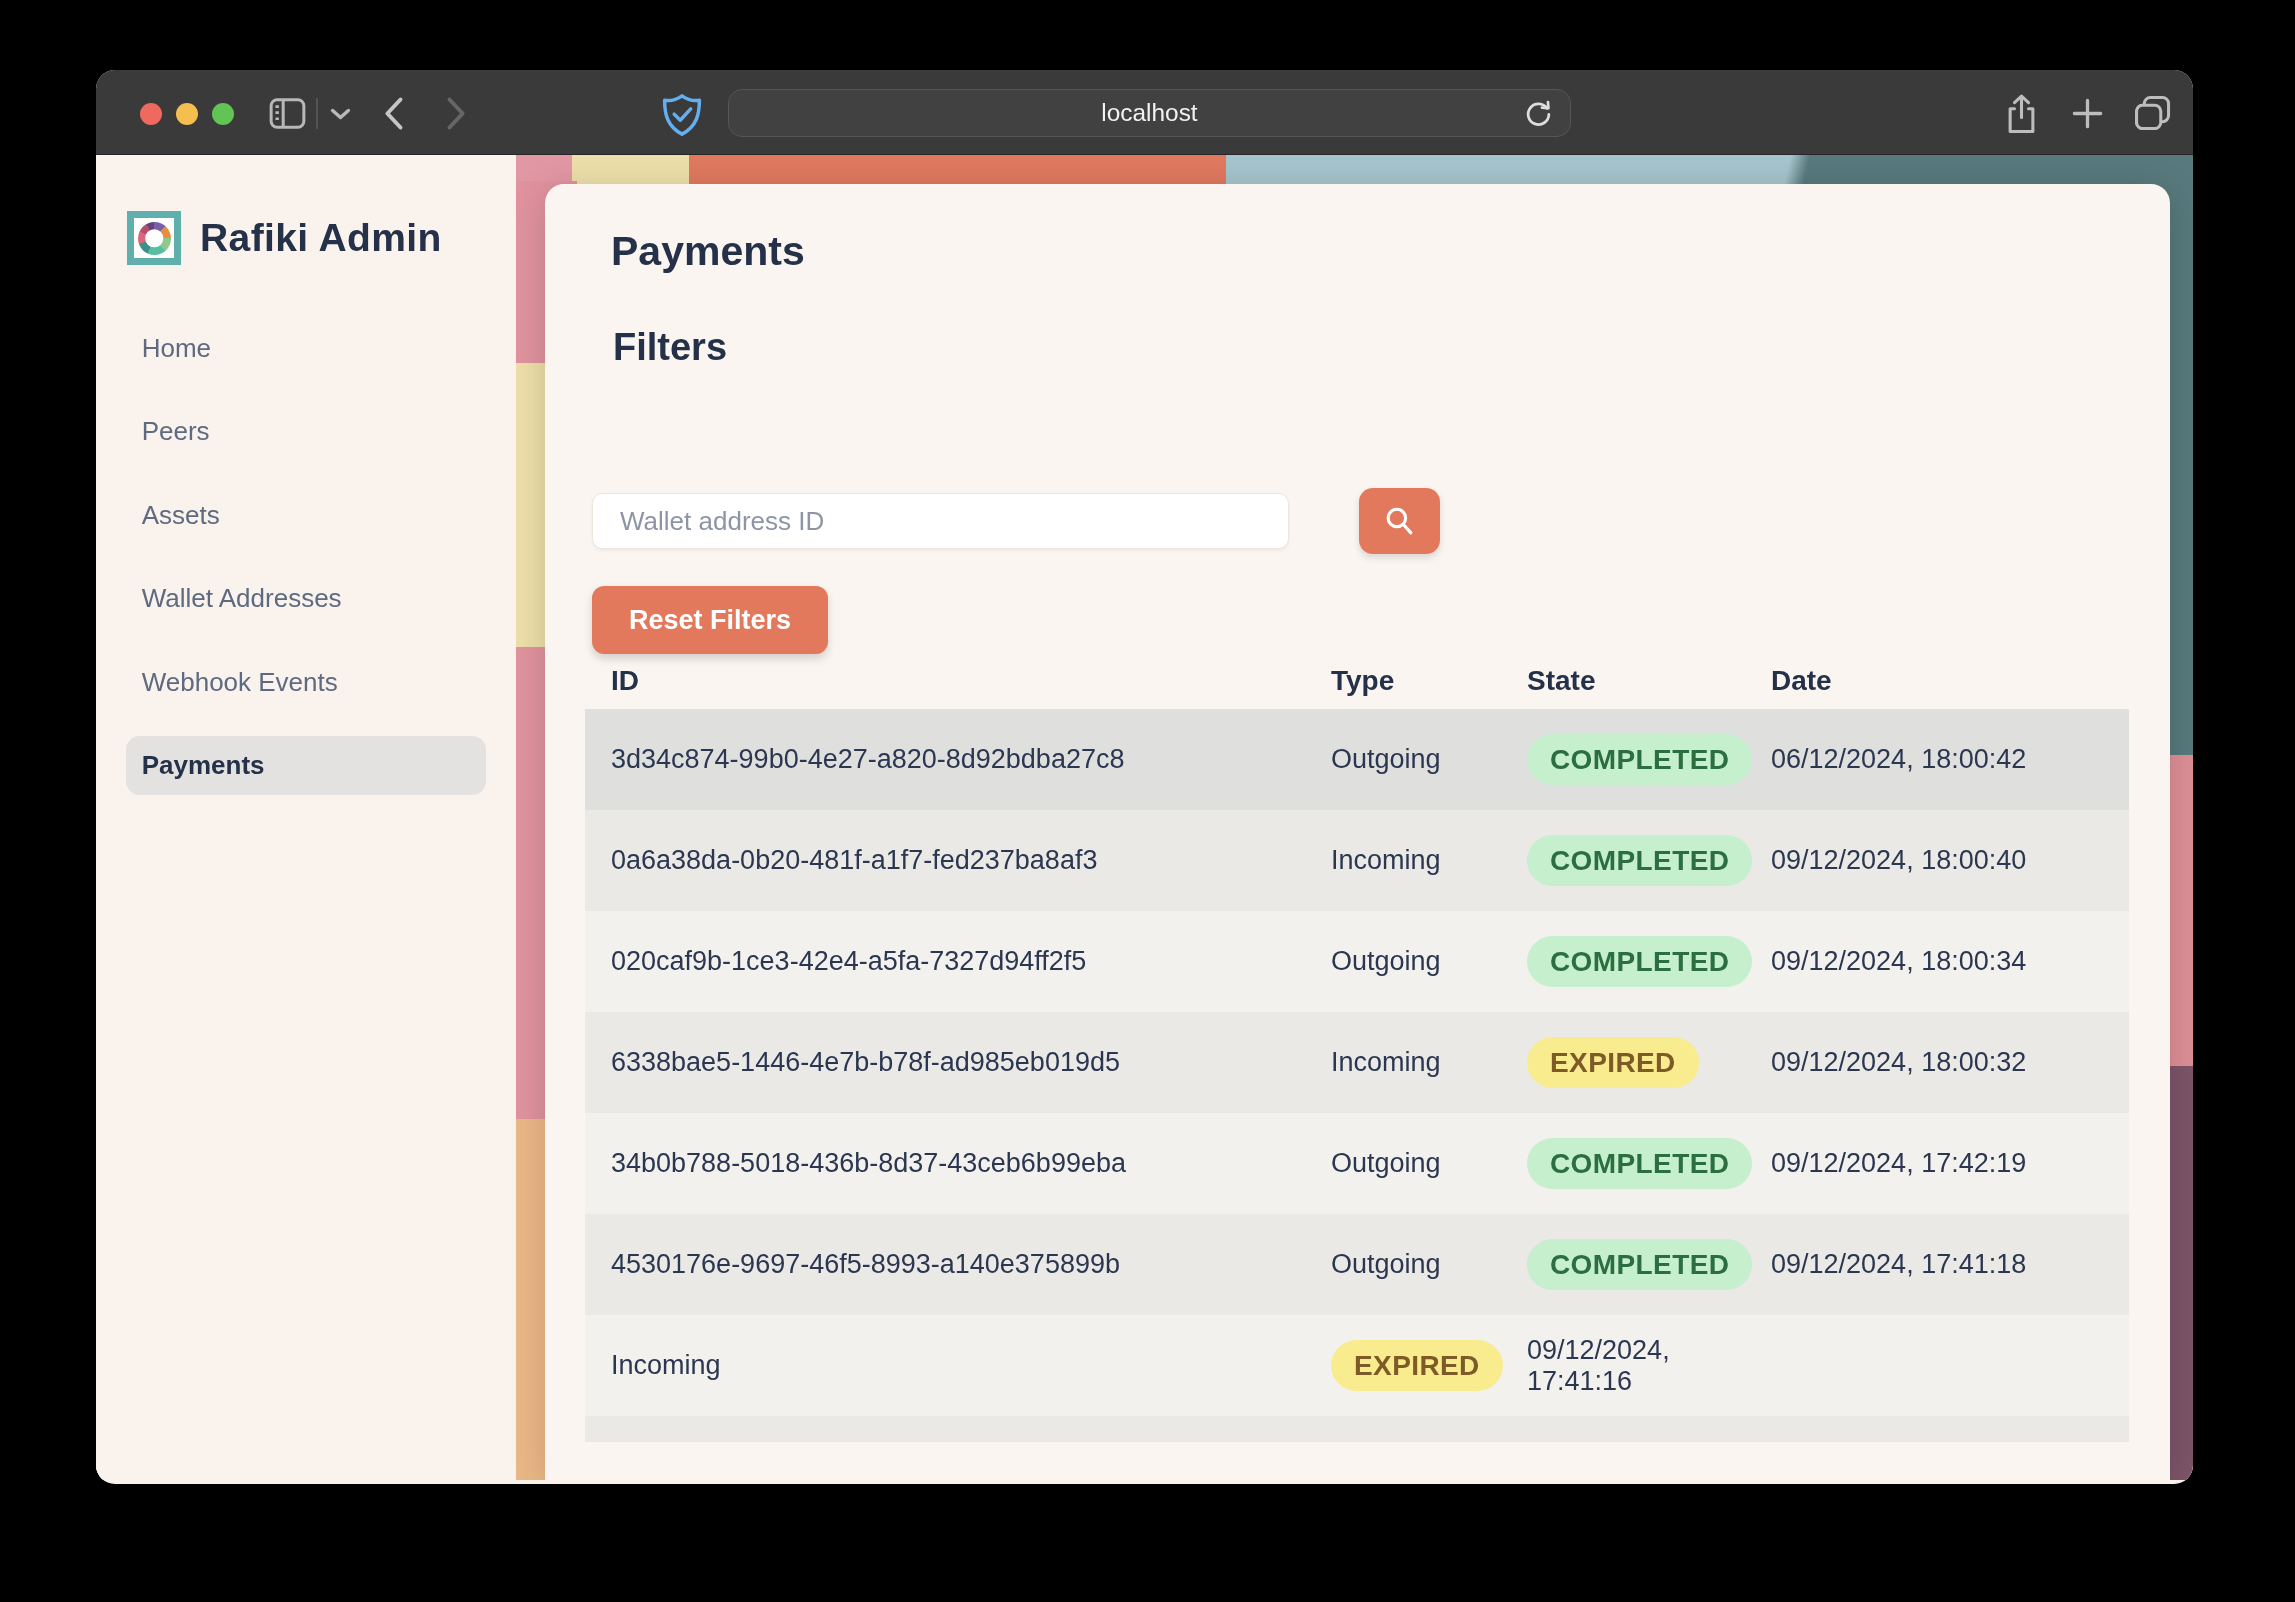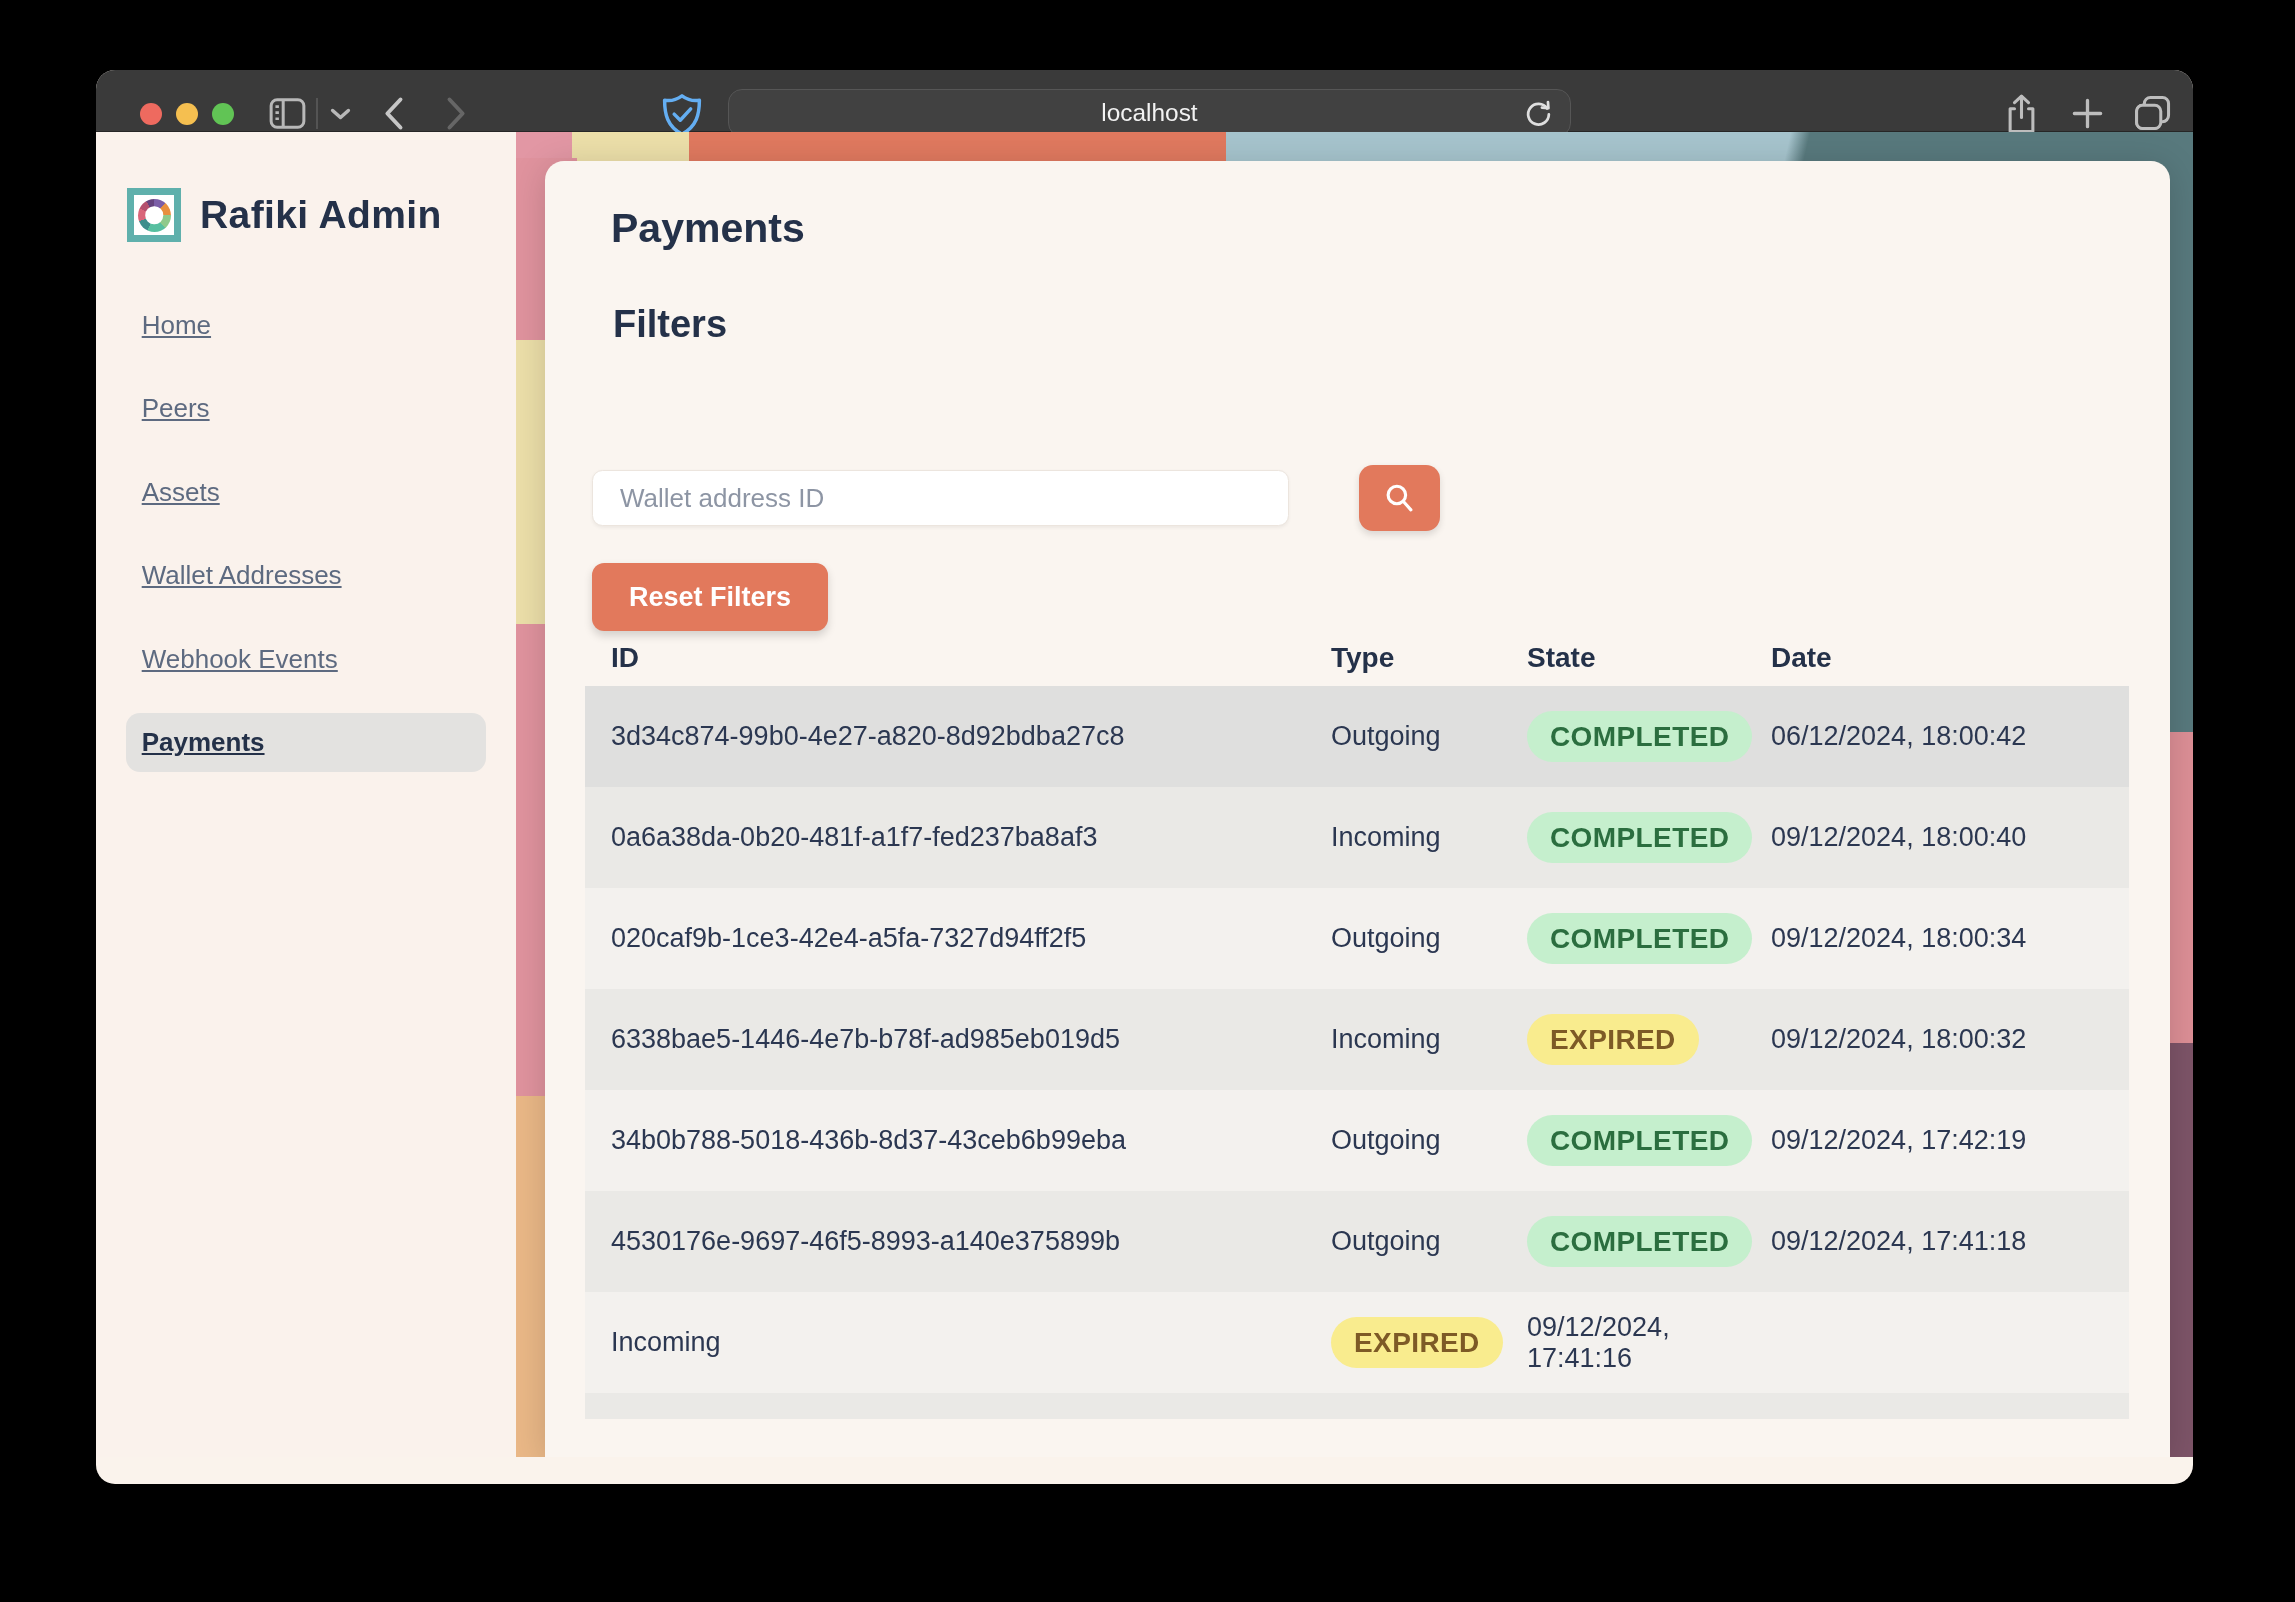--- a/index.html
+++ b/index.html
@@ -2,21 +2,21 @@
 <html style="font-size:14px"><head>
 <meta charset="utf-8">
 <style>
   * { margin:0; padding:0; box-sizing:border-box; }
   html,body { width:2295px; height:1602px; background:#000; font-family:"Liberation Sans","DejaVu Sans",sans-serif; }
 
   .window { position:absolute; left:96px; top:70px; width:2097px; height:1414px;
             border-radius:19px; overflow:hidden; background:#faf3ec; }
 
   
-  .chrome { position:relative; height:62px; background:#3a3a3a; border-bottom:1.7px solid #262626; }
+  .chrome { position:relative; height:85px; background:#3a3a3a; border-bottom:1.7px solid #262626; }
   .traffic { position:absolute; left:44px; top:33px; display:flex; gap:14px; }
   .dot { width:22px; height:22px; border-radius:50%; }
   .dot.red{ background:#ee6a5f; } .dot.yellow{ background:#f5bf50; } .dot.green{ background:#61c455; }
 
   .chrome svg { display:block; }
   .chrome-btn { position:absolute; }
 
   .toolbar-sep { position:absolute; left:220px; top:28px; width:1.7px; height:31px; background:#545454; }
 
   .urlbar { position:absolute; left:632px; top:19px; width:843px; height:48px;
@@ -37,21 +37,21 @@
   .brand-logo { width:54px; height:54px; background:#fff; border:7.9px solid #5fb0ac; display:flex; align-items:center; justify-content:center; }
   .brand-ring { width:33px; height:33px; border-radius:50%;
     background:conic-gradient(#7b5ea7 0 40deg,#e88f3e 40deg 88deg,#8fc98b 88deg 140deg,#57bfa0 140deg 205deg,#3e8e8c 205deg 250deg,#d9667a 250deg 295deg,#b44f6e 295deg 330deg,#64427e 330deg 360deg);
     position:relative; }
   .brand-ring::after { content:""; position:absolute; left:50%; top:50%; width:17.5px; height:17.5px;
     transform:translate(-50%,-50%); background:#fff; border-radius:50%; }
   .brand-name { font-size:39px; font-weight:bold; color:#243149; letter-spacing:0.4px; }
 
   .nav { margin-top:54px; padding:0 30px; }
   .nav-item { height:59px; margin-bottom:24.4px; display:flex; align-items:center;
-              padding:0 15.7px; border-radius:14px; font-size:26px; color:#5d6a80; cursor:pointer;text-decoration:underline; }
+              padding:0 15.7px; border-radius:14px; font-size:26px; color:#5d6a80; cursor:pointer; }
   .nav-item.active { background:#e3e2e0; color:#243149; font-weight:bold; }
 
   
   .card { position:absolute; left:449px; top:29px; width:1625px; height:1296px;
           background:#faf5f0; border-radius:19px 19px 0 0; z-index:2;
           box-shadow:0 5.2px 35px rgba(0,0,0,.16); padding:0 40px; }
 
   .page-title { font-size:41px; font-weight:600; color:#243149; margin:44px 0 0 26px; }
   .filters-heading { font-size:38px; font-weight:bold; color:#243149; margin:51px 0 0 28px; }
 

